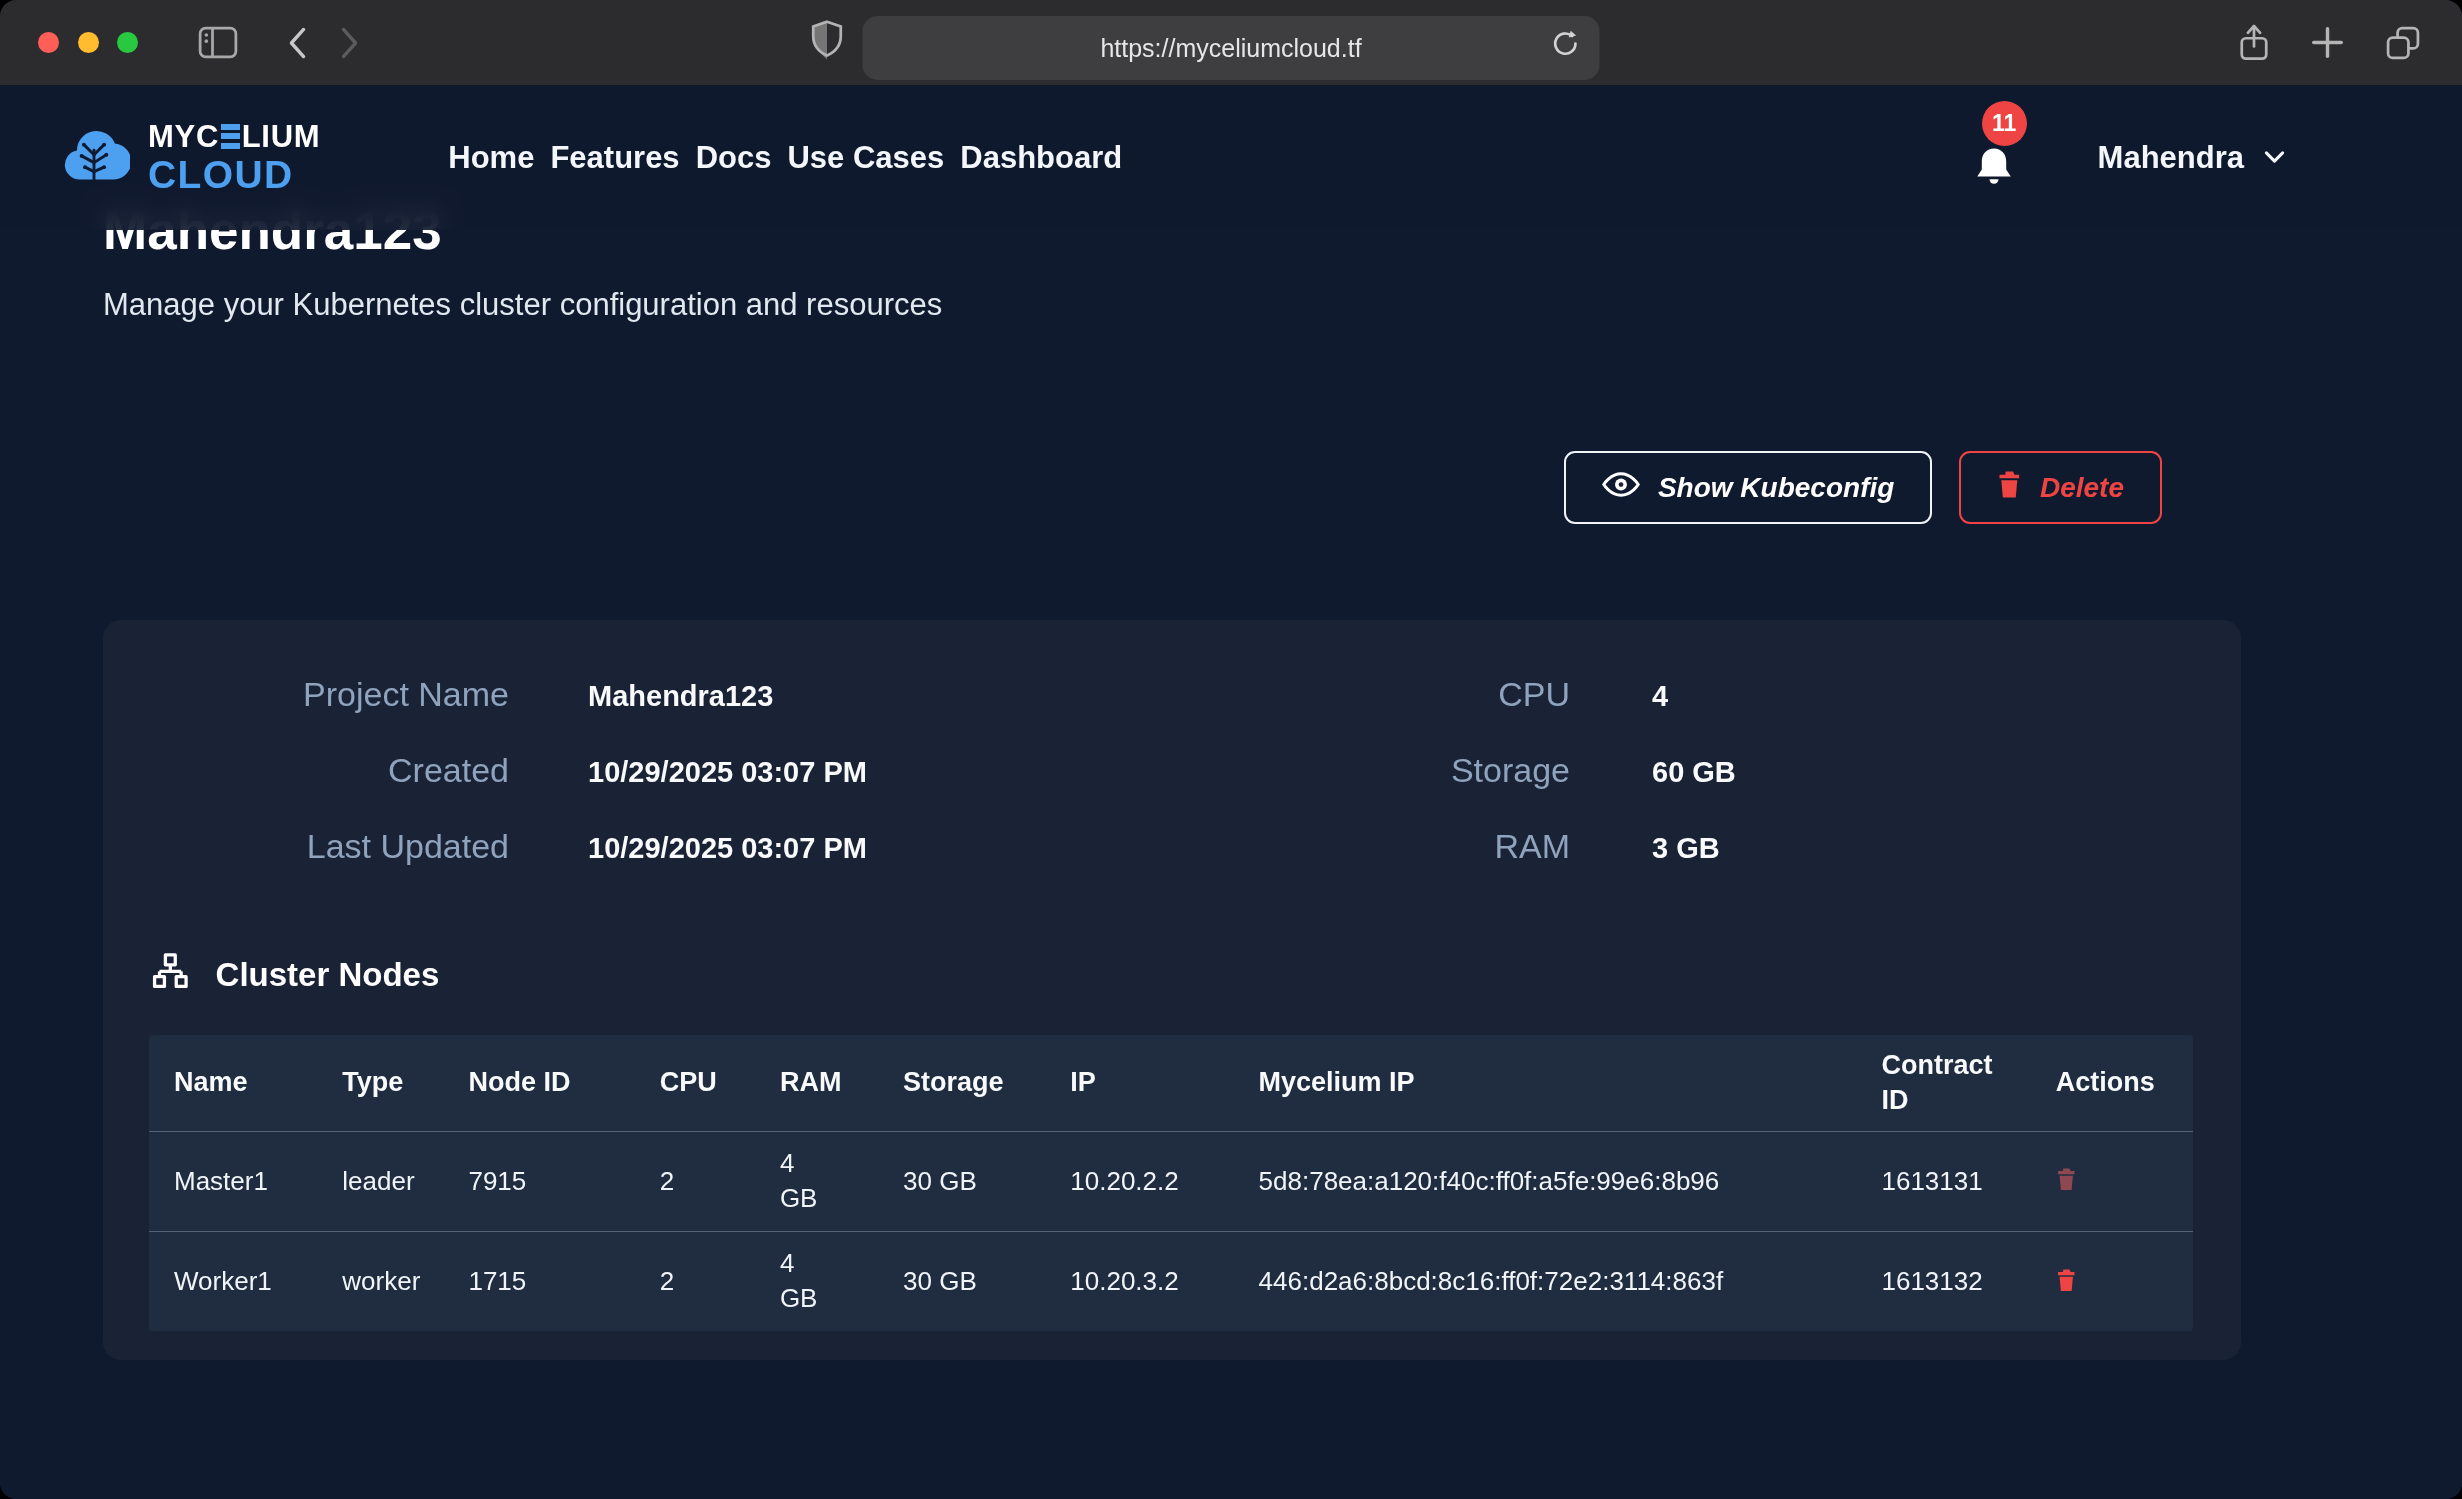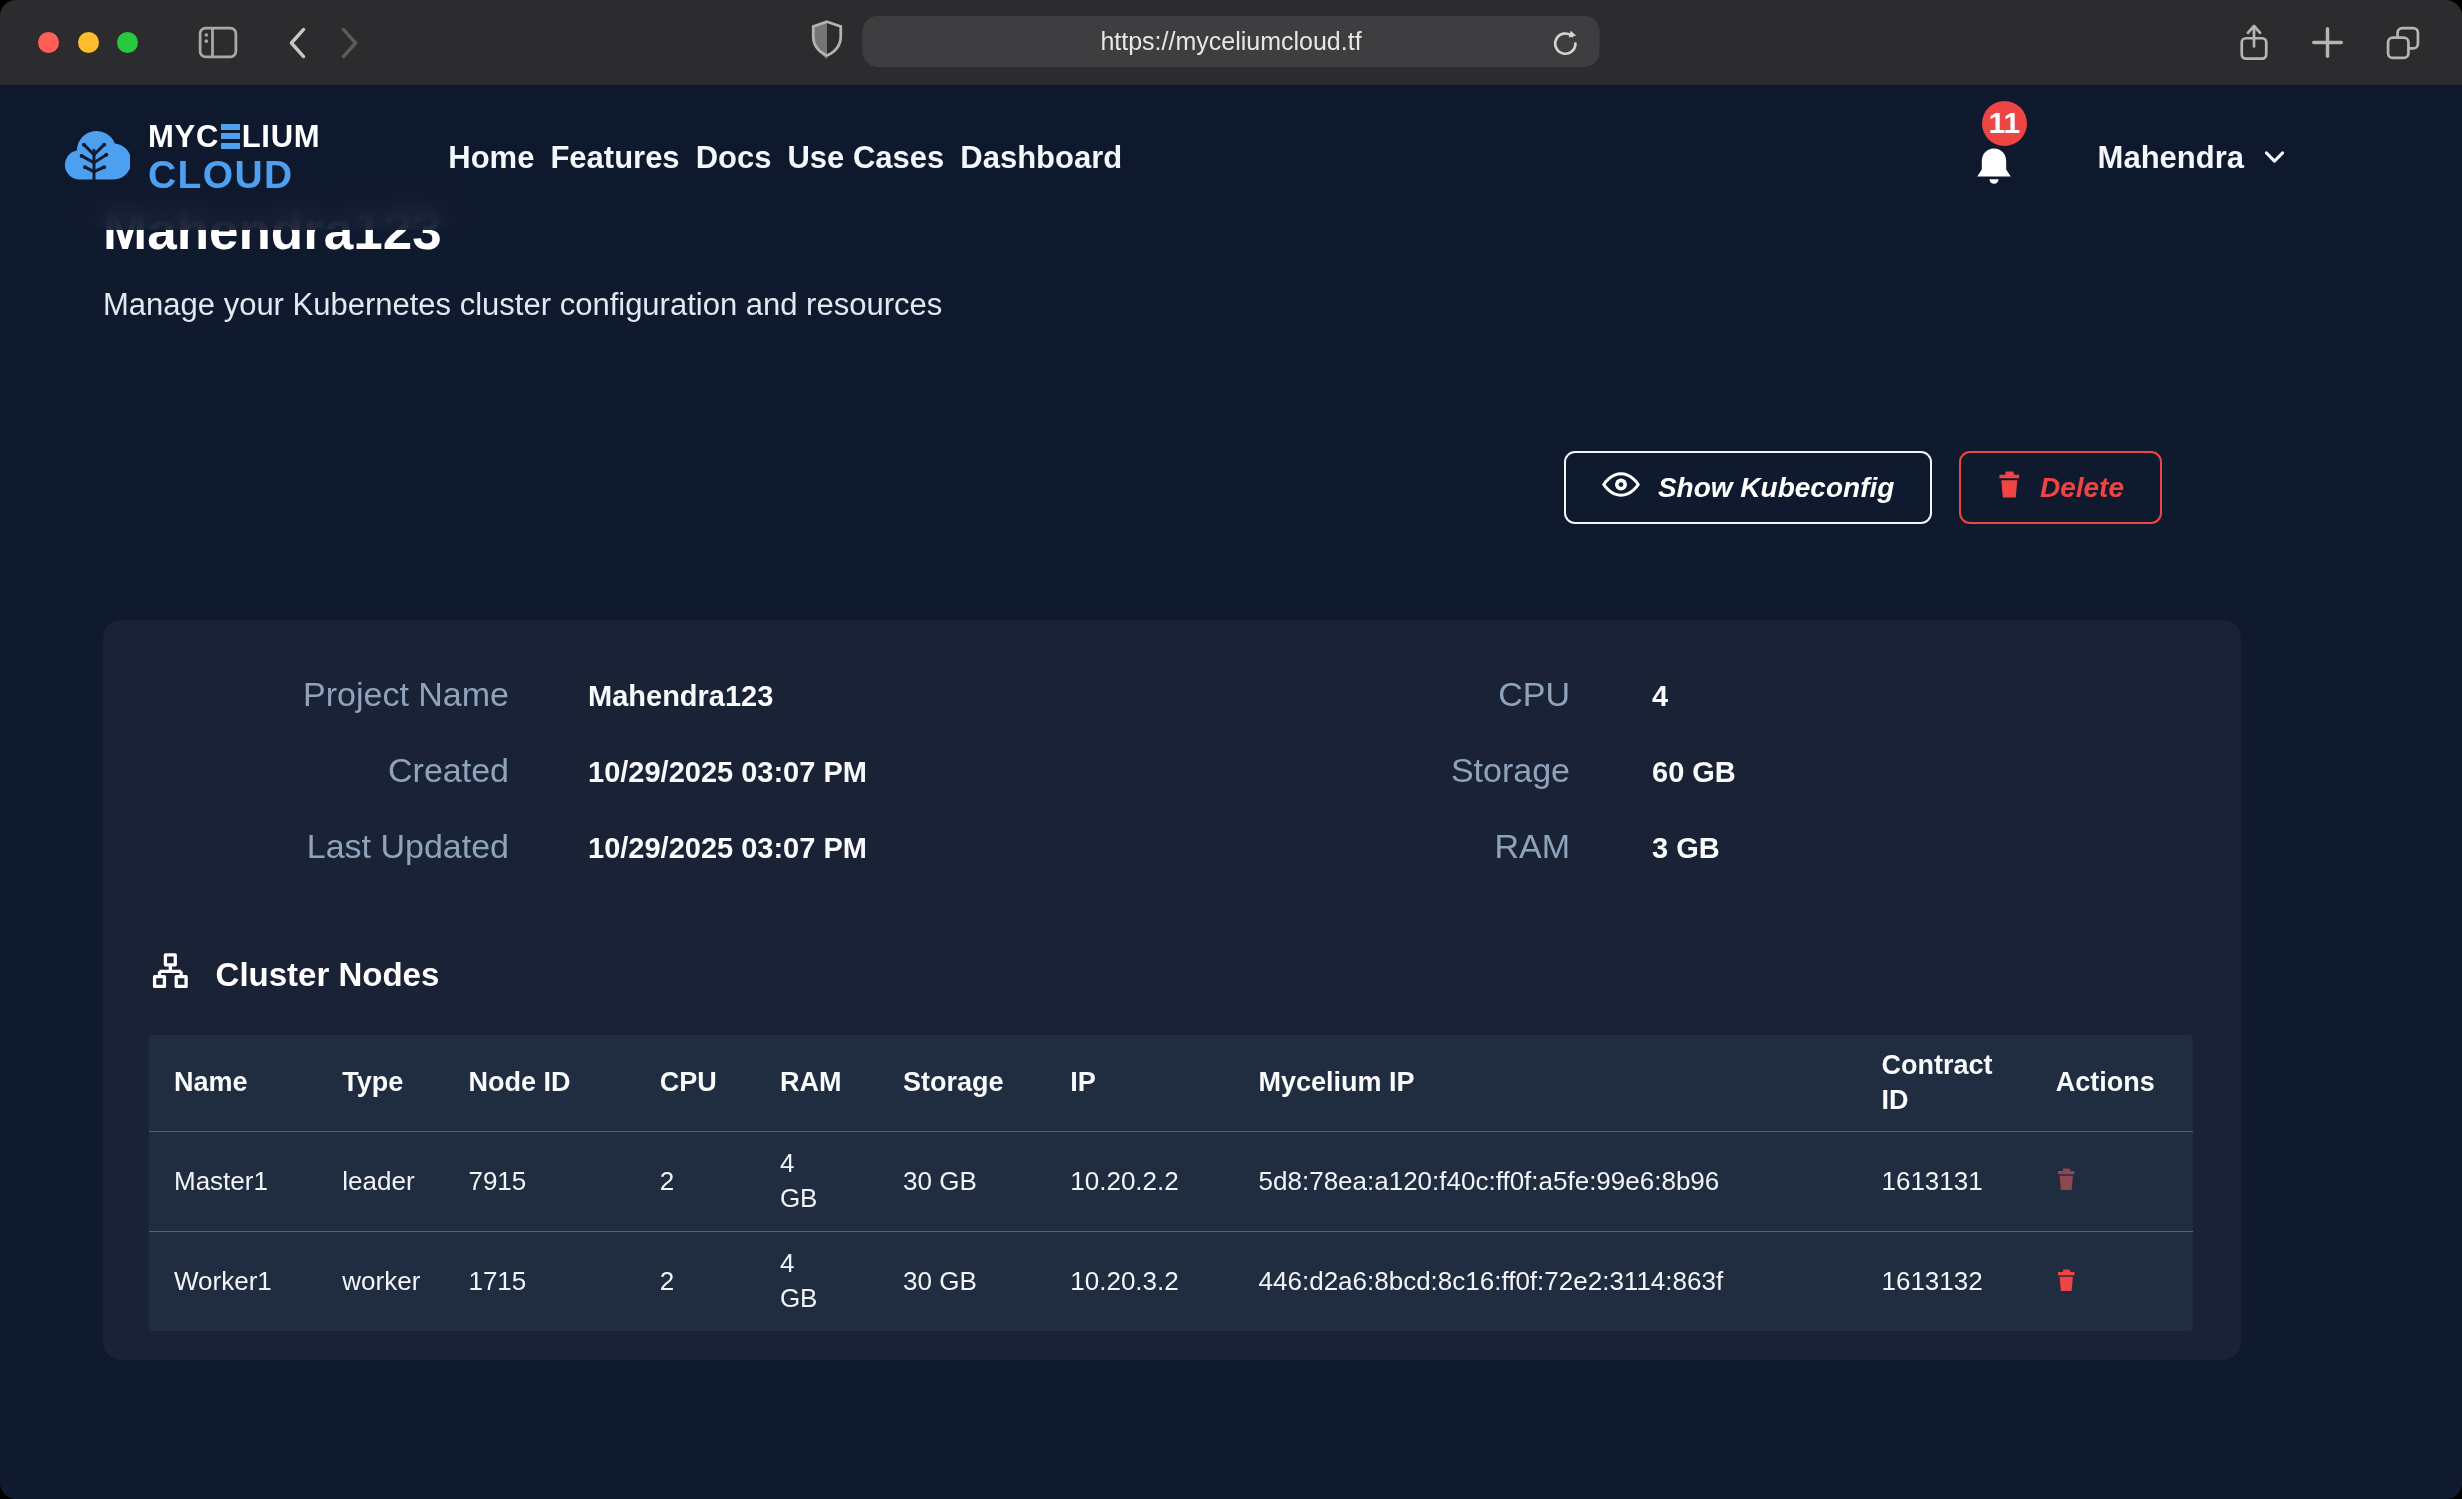--- a/index.html
+++ b/index.html
@@ -12,21 +12,21 @@
   .chrome { position: relative; height: 85px; background: #2c2c2e;
             display: flex; align-items: center; z-index: 20; }
   .traffic { display: flex; gap: 18.5px; margin-left: 38px; }
   .traffic span { width: 21px; height: 21px; border-radius: 50%; display: block; }
   .tl-close { background: #ff5f57; } .tl-min { background: #febc2e; } .tl-zoom { background: #28c840; }
   .chrome-ico { display: flex; align-items: center; justify-content: center; }
   .sidebar-toggle { margin-left: 60px; }
   .nav-back { margin-left: 48px; } .nav-fwd { margin-left: 29px; }
   .shield { position: absolute; left: calc(50% - 422px); top: 19px; }
   .url-bar { position: absolute; left: 50%; top: 16.4px; transform: translateX(-50%);
-             width: 737px; height: 51px; border-radius: 15px; background: #3e3e41;
+             width: 737px; height: 64px; border-radius: 15px; background: #3e3e41;
              display: flex; align-items: center; justify-content: center; }
   .url-text { font-size: 25px; color: #e6e6e6; }
   .reload { position: absolute; right: 18px; top: 11.6px; }
   .chrome-right { position: absolute; right: 40px; display: flex; gap: 40px; align-items: center; }
 
   
   .navbar { position: absolute; top: 85px; left: 0; right: 0; height: 145px;
             background: rgba(16,25,46,0.88); backdrop-filter: blur(12.3px);
             -webkit-backdrop-filter: blur(12.3px);
             display: flex; align-items: center; padding: 0 176px 0 58px; z-index: 10; }
@@ -35,21 +35,21 @@
   .logo-l1 { font-size: 31px; font-weight: 800; color: #fff; letter-spacing: 0.7px; display: flex; align-items: center; }
   .e-bars { display: inline-block; width: 18.5px; height: 24.6px; margin: 0 2.1px;
             background: linear-gradient(#4d9ff0 0 24%, transparent 24% 38%, #4d9ff0 38% 62%, transparent 62% 76%, #4d9ff0 76% 100%); }
   .logo-l2 { font-size: 39px; font-weight: 800; color: #4d9ff0; letter-spacing: 1.4px; margin-top: 2.7px; }
   .nav-links { display: flex; gap: 16px; margin-left: 128px; }
   .nav-link { font-size: 31px; font-weight: 600; color: #f3f6fa; cursor: pointer; white-space: nowrap; }
   .nav-right { margin-left: auto; display: flex; align-items: center; gap: 81px; }
   .bell-wrap { position: relative; margin-top: 18px; }
   .badge { position: absolute; top: -44px; left: 11px; min-width: 45px; height: 45px;
            padding: 0 6.8px; border-radius: 23px; background: #ef4444; color: #fff;
-           font-size: 30px; font-weight: 700; display: flex; align-items: center; justify-content: center; }
+           font-size: 23px; font-weight: 700; display: flex; align-items: center; justify-content: center; }
   .user-menu { display: flex; align-items: center; gap: 19px; cursor: pointer; }
   .user-name { font-size: 31px; font-weight: 600; color: #f3f6fa; }
 
   
   .content { position: absolute; top: 85px; left: 0; right: 0; bottom: 0;
              background: #0f1a2e; padding-top: 114px; z-index: 1; overflow: hidden; }
   .container { margin-left: 103px; width: 2138px; }
   .page-title { font-size: 53px; font-weight: 700; color: #fff; line-height: 1.2; }
   .subtitle { font-size: 31px; color: #e2e8f0; margin-top: 24.6px; }
 

